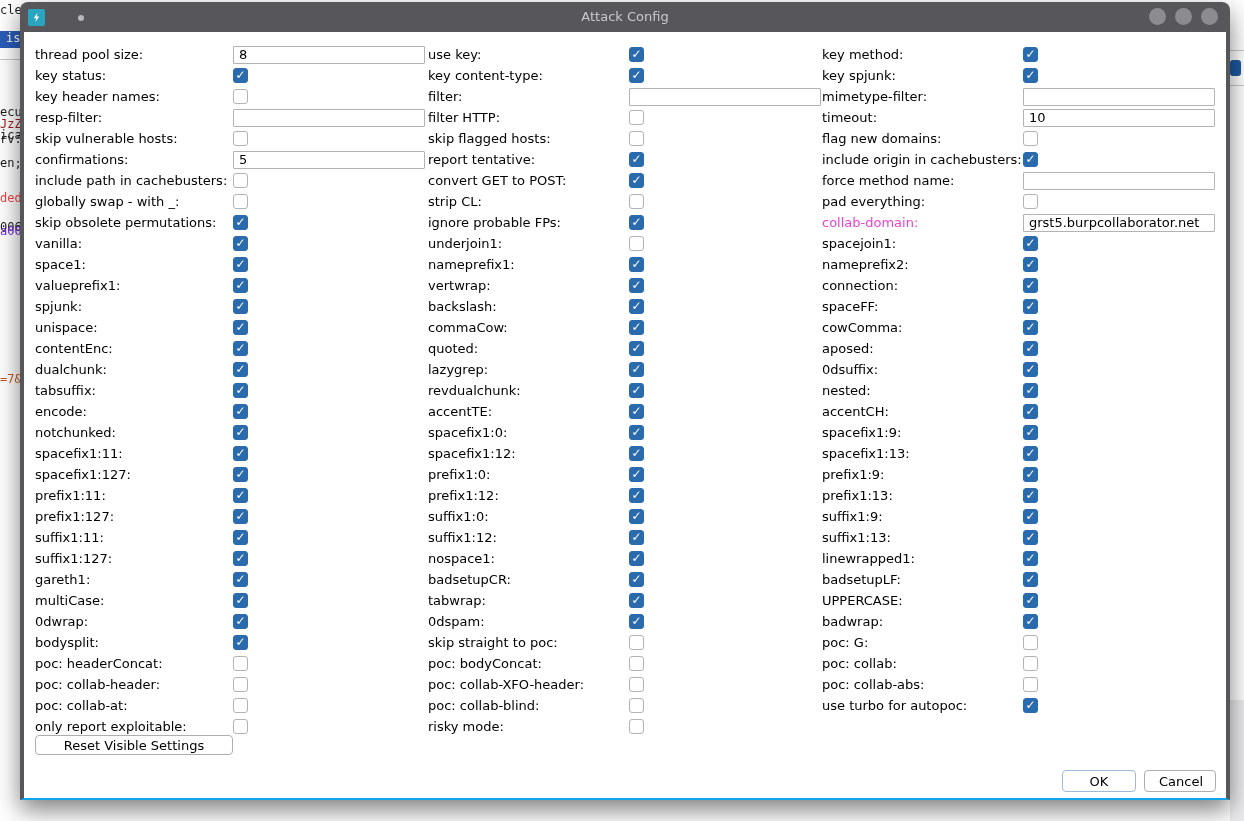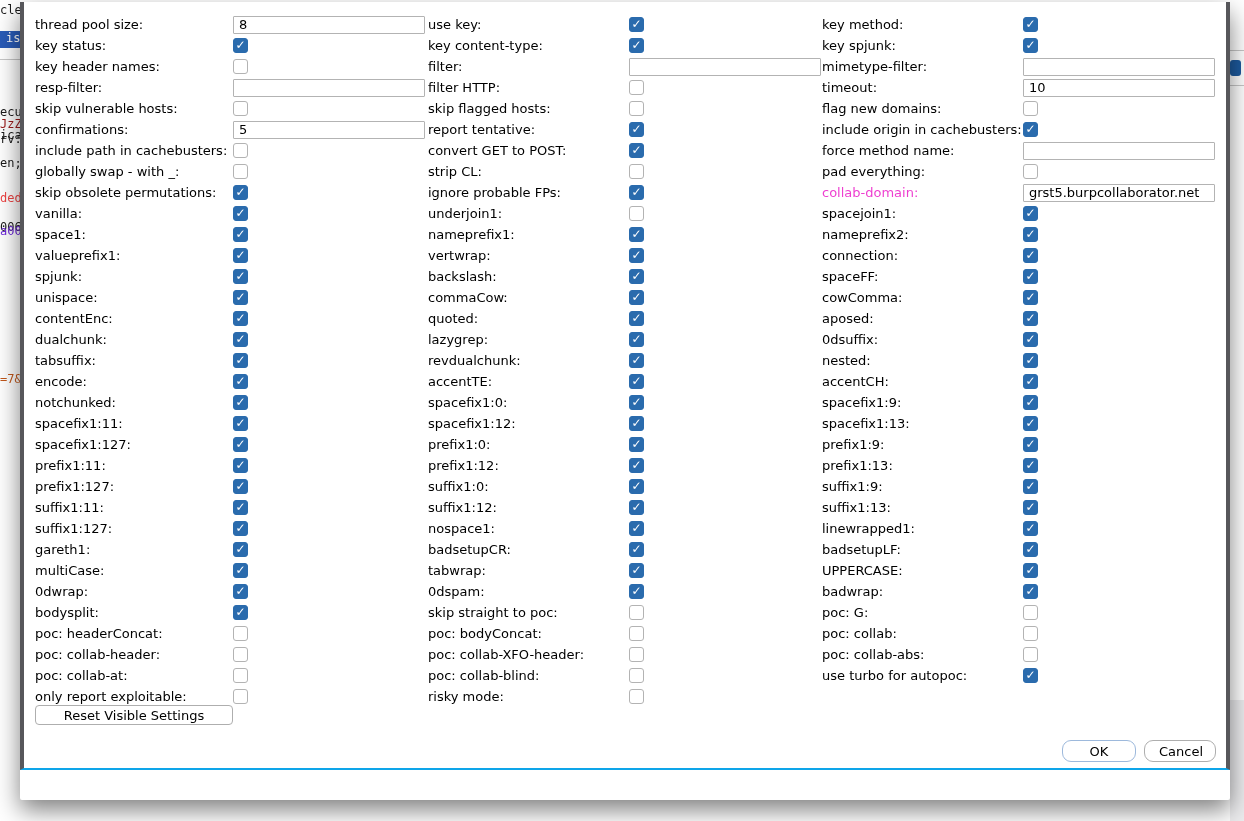--- a/index.html
+++ b/index.html
@@ -46,21 +46,21 @@
         color:#fff; }
   .cb.on { background:#2a6bad; border-color:#2a6bad; font-weight:bold; }
   .ti { width:192px; height:18px; border:1px solid #b3b3b3; background:#fff;
         font-family:"DejaVu Sans", sans-serif; font-size:13px; padding:0 5px;
         color:#000; border-radius:1px; }
   
   .reset-btn { position:absolute; left:11px; top:703px; width:198px; height:20px;
                background:#fff; border:1px solid #aeaeae; border-radius:4px;
                font-family:"DejaVu Sans", sans-serif; font-size:13px; color:#000; }
   .footer { position:absolute; right:10px; bottom:6px; display:flex; gap:8px; }
-  .fbtn { height:22px; background:#fff; border-radius:9px; color:#000;
+  .fbtn { height:22px; background:#fff; border-radius:4px; color:#000;
           font-family:"DejaVu Sans", sans-serif; font-size:13px; padding:0 14px; }
   .ok { border:1px solid #9db9dc; width:74px; }
   .cancel { border:1px solid #aeaeae; width:72px; }
 </style>
 </head>
 <body>
 
 <div>
   <div id="bg-frags">
       <span class="bg-frag" style="left: 0px; top: 3px; color: rgb(26, 26, 26);">cle</span>
@@ -76,20 +76,34 @@
     </div>
   <div class="bg-bluebar">is c</div>
   <div class="bg-line" style="left:0;top:59px;width:22px;"></div>
   <div class="bg-line" style="left:1230px;top:50px;width:14px;"></div>
   <div class="bg-right-cb"></div>
   <div class="bg-line" style="left:1230px;top:85px;width:14px;"></div>
   <div class="bg-right-gray"></div>
 </div>
 
 <div class="dialog">
+  <div class="titlebar">
+    <span class="app-icon">
+      <svg viewBox="0 0 16 16">
+          <path d="M9.5 1 L4 9 L7.6 9 L6.2 15 L12 6.6 L8.4 6.6 Z" fill="#ffffff"></path>
+        </svg>
+    </span>
+    <span class="mod-dot"></span>
+    <span class="title">Attack Config</span>
+    <span class="winbtns">
+      <span class="wbtn"></span>
+      <span class="wbtn"></span>
+      <span class="wbtn"></span>
+    </span>
+  </div>
   <div class="dlg-body">
     <div class="grid" id="grid">
         <div class="row">
           <span class="lab c0">thread pool size:</span>
           <span class="ctl c0">
             <input class="ti" type="text" value="8" style="">
           </span>
           <span class="lab c1">use key:</span>
           <span class="ctl c1">
             <span class="cb on">✓</span>

